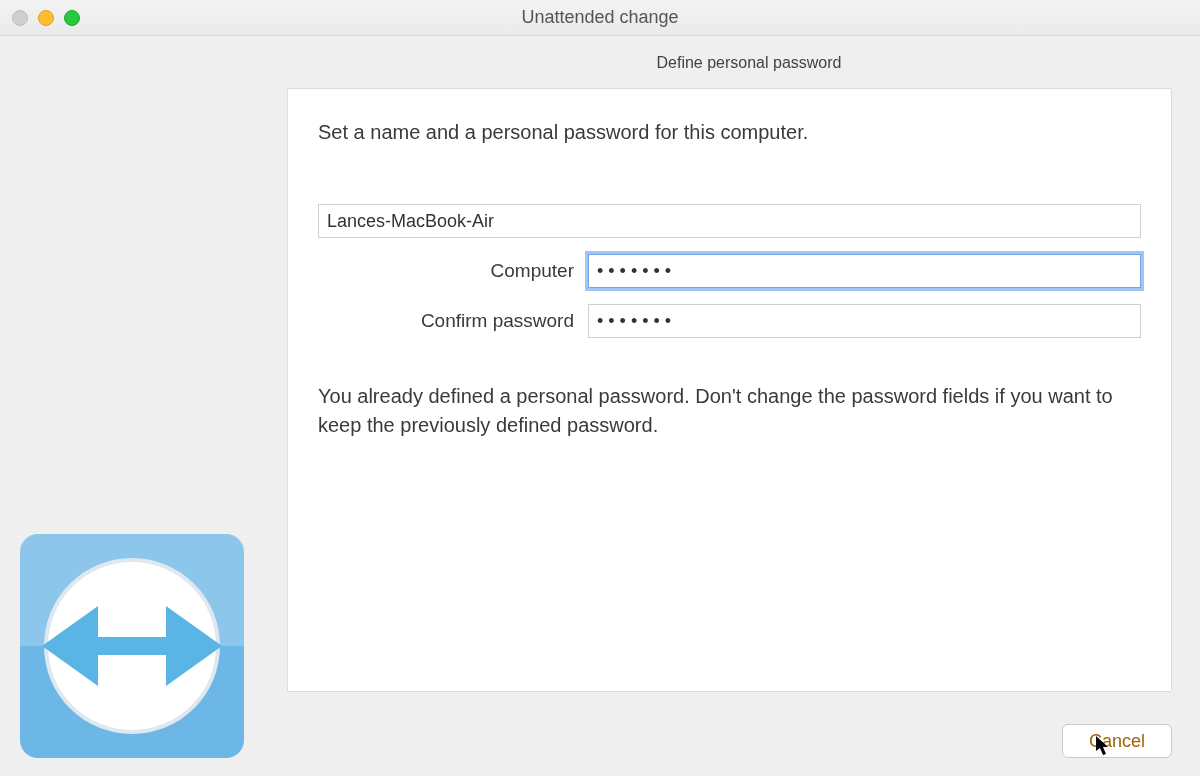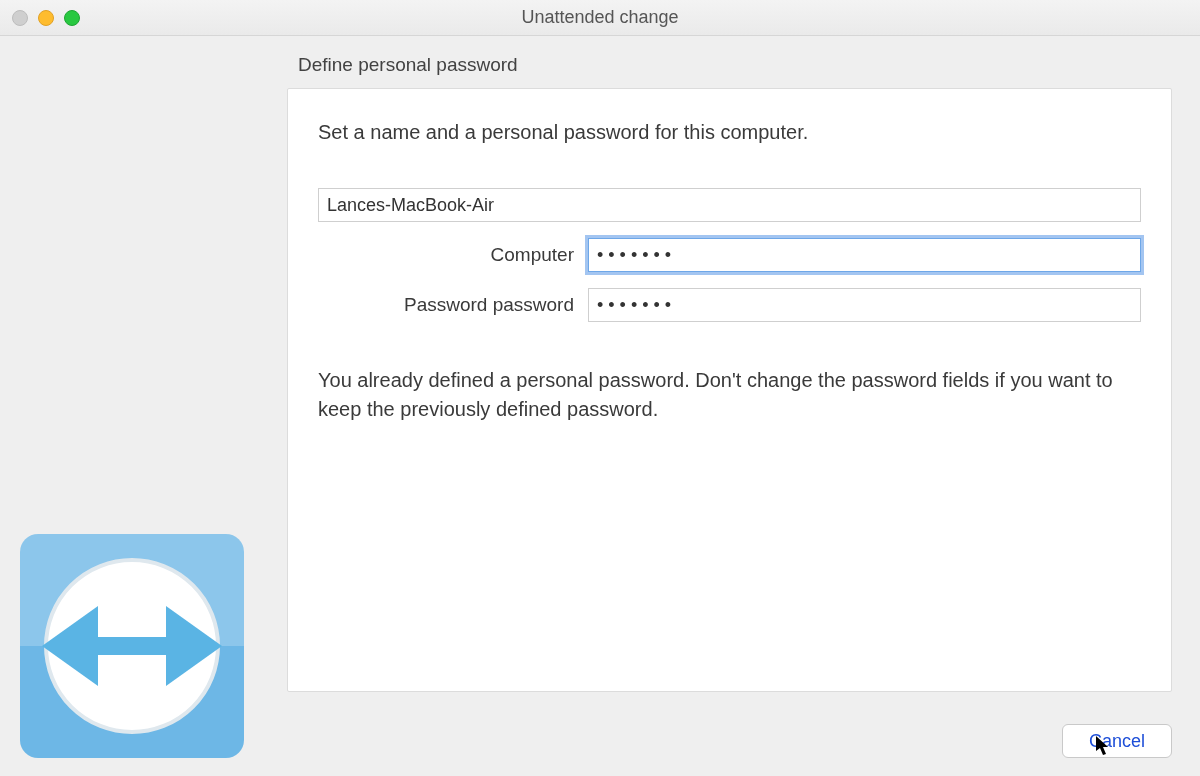--- a/index.html
+++ b/index.html
@@ -38,42 +38,43 @@
     .title {
       flex: 1;
       text-align: center;
       font-size: 18px;
       color: #555;
     }
 
     
     .subheader {
       padding: 18px 0 8px 298px;
-      font-size: 19px;
+      font-size: 16px;
       color: #424242;
       background: #efefef;
+      text-align: center;
     }
 
     
     .panel {
       position: absolute;
       left: 287px;
       top: 88px;
       width: 885px;
       height: 604px;
       background: #ffffff;
       border: 1px solid #dcdcdc;
       border-radius: 2px;
       padding: 32px 30px 20px 30px;
     }
 
     .intro {
       font-size: 20px;
       color: #3a3a3a;
-      margin-bottom: 44px;
+      margin-bottom: 60px;
     }
 
     .form-row {
       display: flex;
       align-items: center;
       margin-bottom: 16px;
     }
     .form-label {
       width: 270px;
       text-align: right;
@@ -143,21 +144,21 @@
       min-width: 110px;
       padding: 0 18px;
       font-size: 18px;
       border-radius: 6px;
       cursor: pointer;
       font-family: inherit;
     }
     .btn.cancel {
       background: #ffffff;
       border: 1px solid #c9c9c9;
-      color: #1d4ed8;
+      color: #a16207;
     }
     .btn.finish {
       background: linear-gradient(#3e97f9, #1a75f0);
       border: 1px solid #1a6ad6;
       color: #fff;
       font-weight: 500;
       min-width: 130px;
     }
 
     .cursor {
@@ -194,21 +195,21 @@
   </div>
 
   <div class="form-row">
     <div class="form-label">Computer</div>
     <div class="form-input-wrap">
       <input type="text" class="text-field focused dotted" value="•••••••" style="">
     </div>
   </div>
 
   <div class="form-row">
-    <div class="form-label">Password password</div>
+    <div class="form-label">Confirm password</div>
     <div class="form-input-wrap">
       <input type="text" class="text-field dotted" value="•••••••" style="">
     </div>
   </div>
 
   <div class="note">You already defined a personal password. Don't change the password fields if you want to keep the previously defined password.</div>
 
 </div>
 
 <div class="app-logo">

